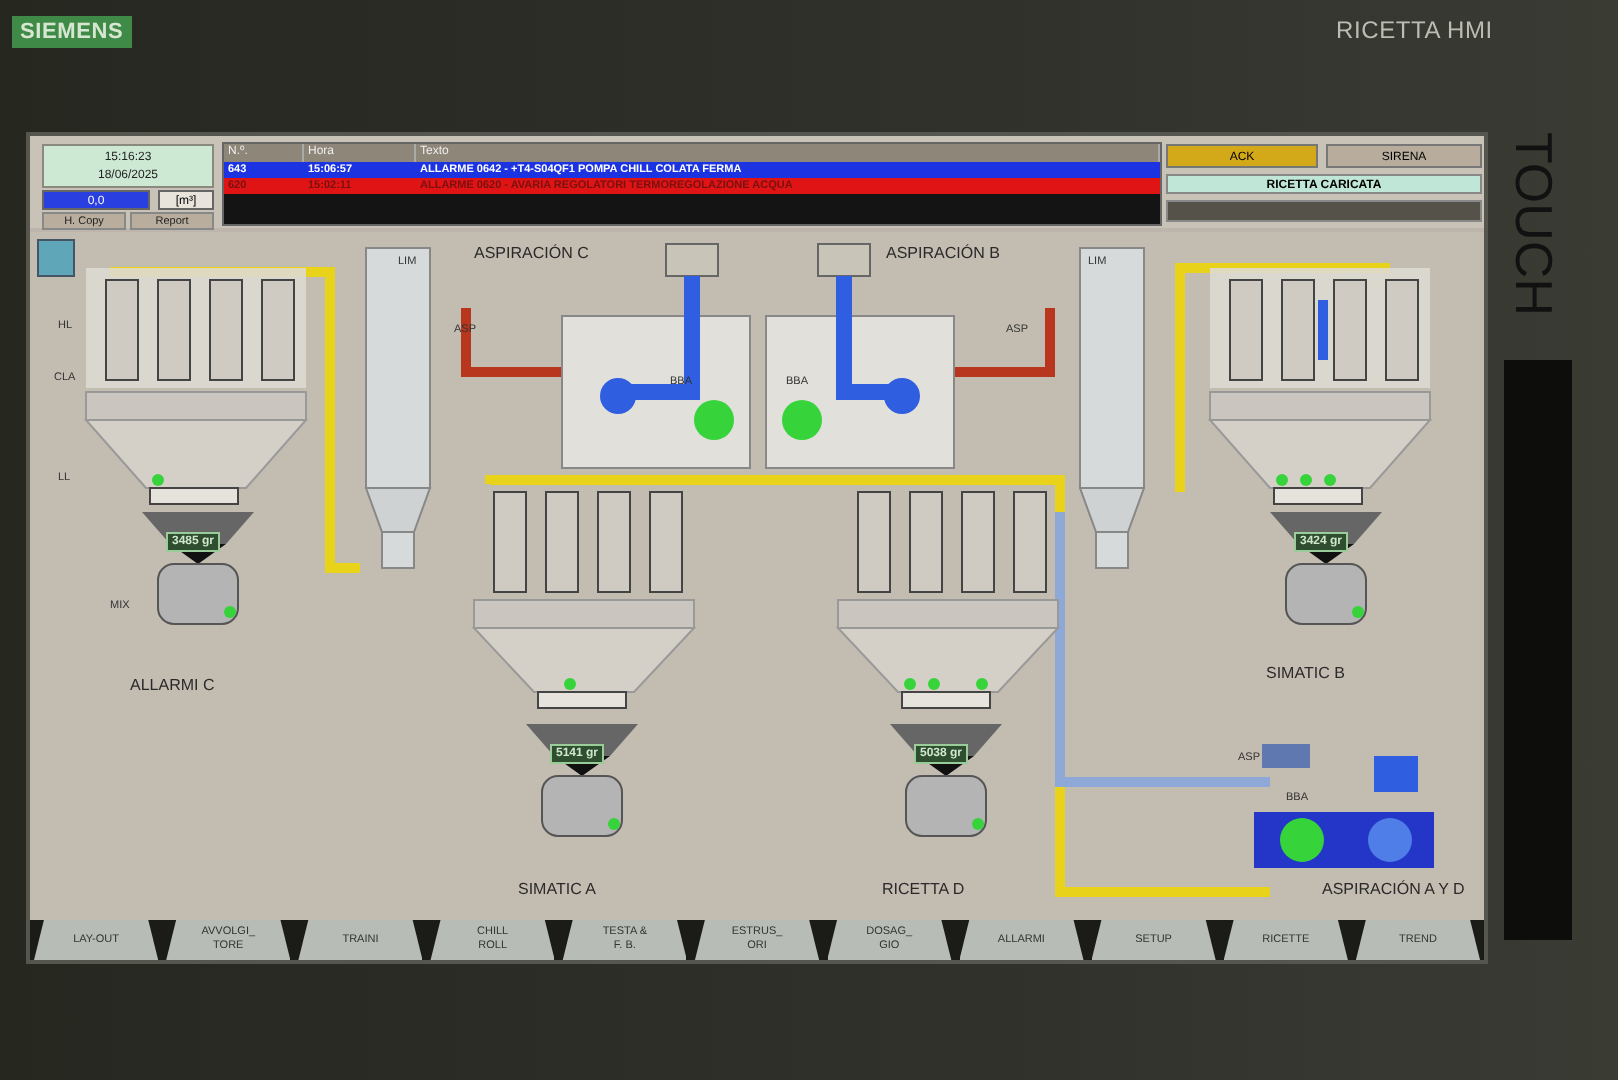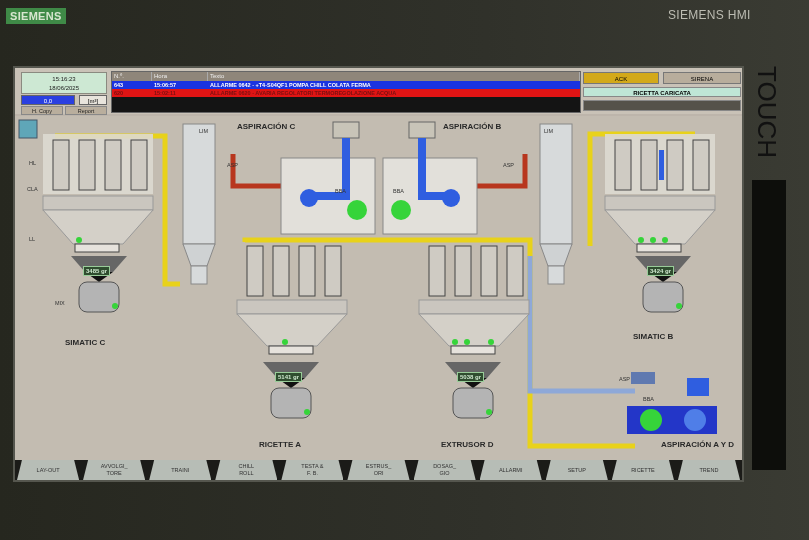--- a/index.html
+++ b/index.html
@@ -18,32 +18,32 @@
 .alarm{position:absolute;left:96px;top:3px;width:470px;height:42px;background:#141414;border:1px solid #666}
 .alhead{display:flex;height:9px;background:#8f867a;color:#eee;font-size:6px;line-height:9px}
 .alhead span{padding-left:2px;border-right:1px solid #aaa}
 .alrow{display:flex;height:8px;font-size:5.5px;line-height:8px;font-weight:bold}
 .alrow span{padding-left:2px}
 .ack{position:absolute;left:568px;top:4px;width:76px;height:12px;background:#d3a91a;font-size:6px;text-align:center;line-height:12px;border:1px solid #777}
 .sirena{position:absolute;left:648px;top:4px;width:78px;height:12px;background:#b8ad9c;font-size:6px;text-align:center;line-height:12px;border:1px solid #777}
 .ricetta{position:absolute;left:568px;top:19px;width:158px;height:10px;background:#bfe6d6;font-size:6px;text-align:center;line-height:10px;font-weight:bold;border:1px solid #888}
 .blank{position:absolute;left:568px;top:32px;width:158px;height:11px;background:#55524a;border:1px solid #888}
 .diagram{position:absolute;left:0;top:48px;width:727px;height:344px}
-.lbl{position:absolute;font-size:8px;font-weight:bold;color:#2a2a2a}
+.lbl{position:absolute;font-size:8px;font-weight:normal;color:#2a2a2a}
 .slbl{position:absolute;font-size:5.5px;color:#333}
 .wt{position:absolute;background:#2f4d2f;color:#cfe8cf;font-size:6px;font-weight:bold;padding:1px 2px;border:1px solid #9c9}
 .nav{position:absolute;left:0;top:392px;width:727px;height:20px;display:flex;background:#1b1b18}
 .tab{flex:1;background:#b7bdb6;margin:0 2px;clip-path:polygon(8% 0,92% 0,100% 100%,0 100%);font-size:5.5px;text-align:center;color:#333;display:flex;align-items:center;justify-content:center;line-height:7px;white-space:pre-line}
 </style>
 </head>
 <body>
 
 <div class="bezel">
   <div class="siemens">SIEMENS</div>
-  <div class="simatic">SIEMENS HMI</div>
+  <div class="simatic">RICETTA HMI</div>
   <div class="touch">TOUCH</div>
   <div class="touchbar"></div>
 
   <div class="screen">
     <div class="hdr">
       <div class="clock">
         <div>15:16:23</div>
         <div>18/06/2025</div>
       </div>
       <div class="val">0,0</div>
@@ -204,24 +204,24 @@
       <div class="slbl" style="left:14px;top:44px">HL</div>
       <div class="slbl" style="left:12px;top:70px">CLA</div>
       <div class="slbl" style="left:14px;top:120px">LL</div>
       <div class="slbl" style="left:40px;top:184px">MIX</div>
 
       <div class="wt" style="left:68px;top:150px">3485 gr</div>
       <div class="wt" style="left:632px;top:150px">3424 gr</div>
       <div class="wt" style="left:260px;top:256px">5141 gr</div>
       <div class="wt" style="left:442px;top:256px">5038 gr</div>
 
-      <div class="lbl" style="left:50px;top:222px">SIMATIC C</div>
+      <div class="lbl" style="left:50px;top:222px">ALLARMI C</div>
       <div class="lbl" style="left:618px;top:216px">SIMATIC B</div>
-      <div class="lbl" style="left:244px;top:324px">RICETTE A</div>
-      <div class="lbl" style="left:426px;top:324px">EXTRUSOR D</div>
+      <div class="lbl" style="left:244px;top:324px">SIMATIC A</div>
+      <div class="lbl" style="left:426px;top:324px">RICETTA D</div>
     </div>
 
     <div class="nav">
       <div class="tab">LAY-OUT</div>
       <div class="tab">AVVOLGI_
 TORE</div>
       <div class="tab">TRAINI</div>
       <div class="tab">CHILL
 ROLL</div>
       <div class="tab">TESTA &amp;

